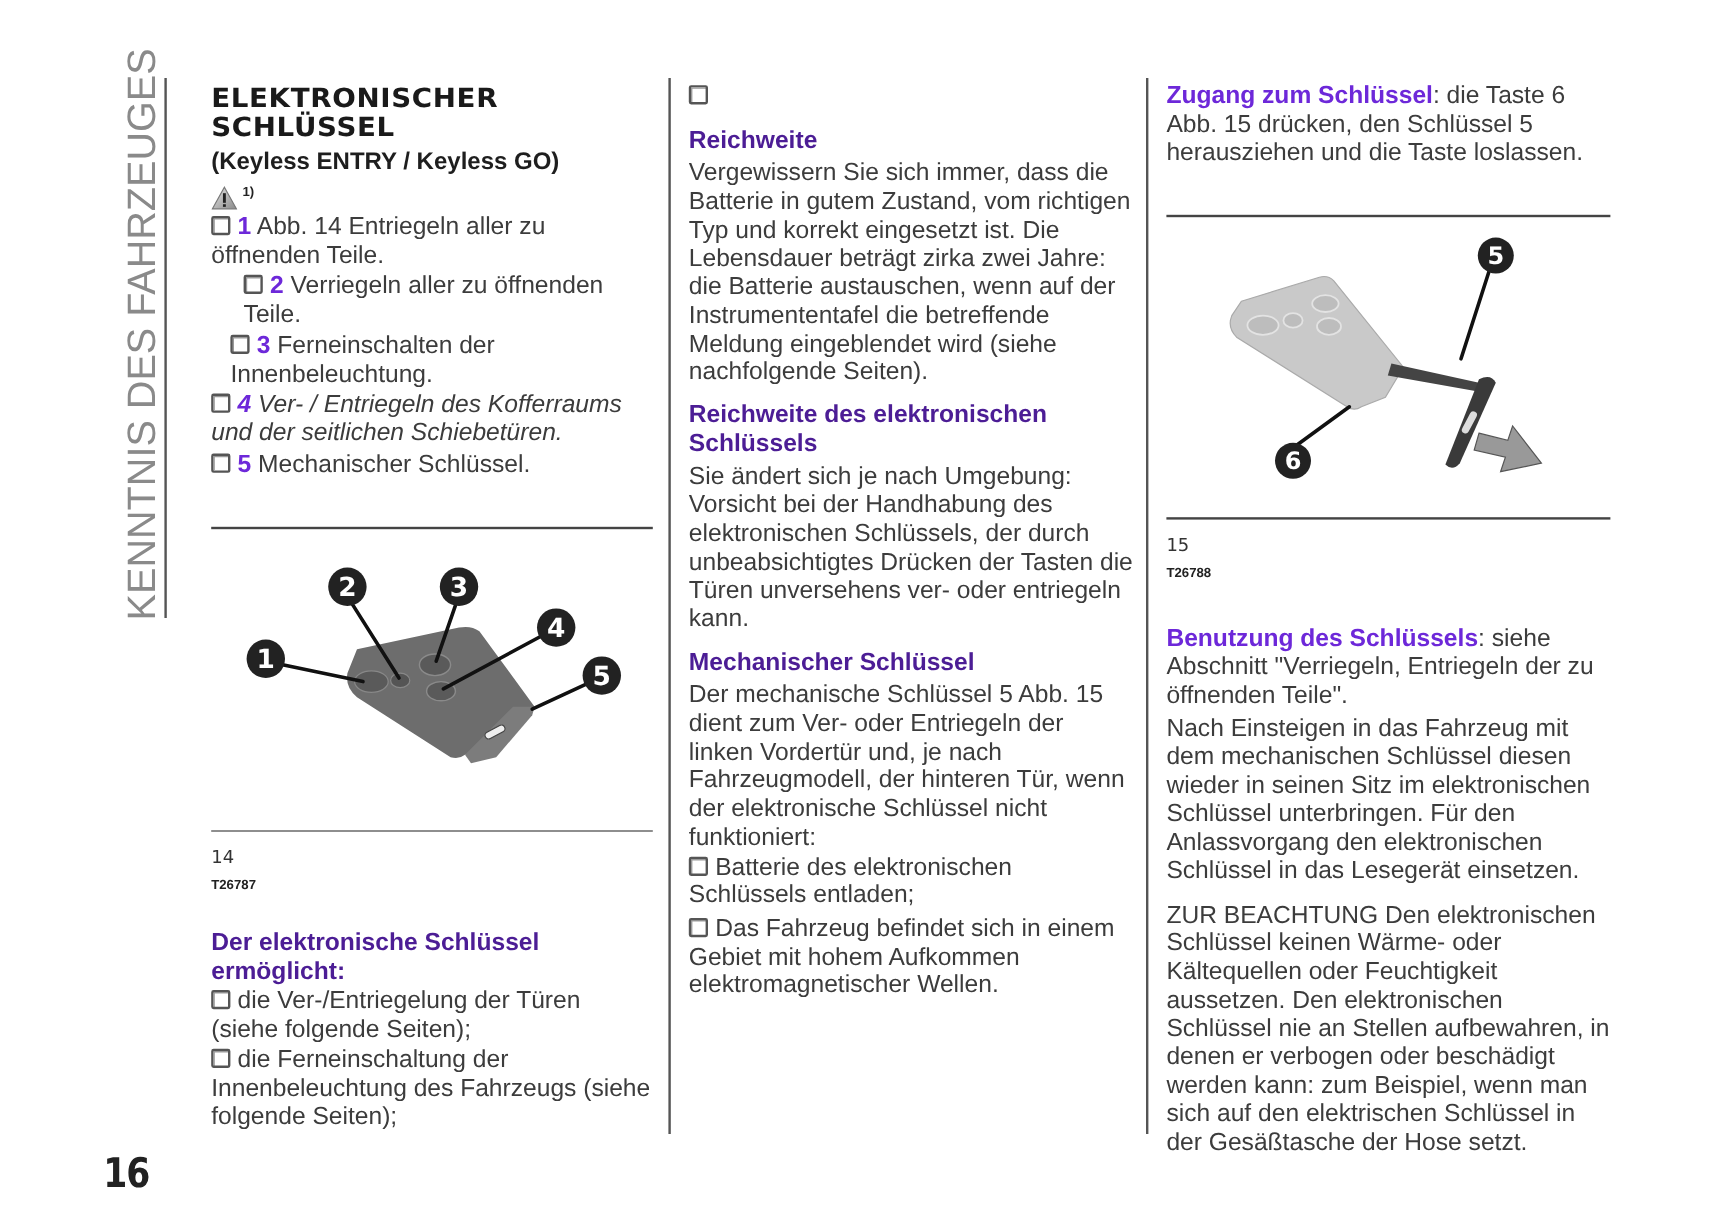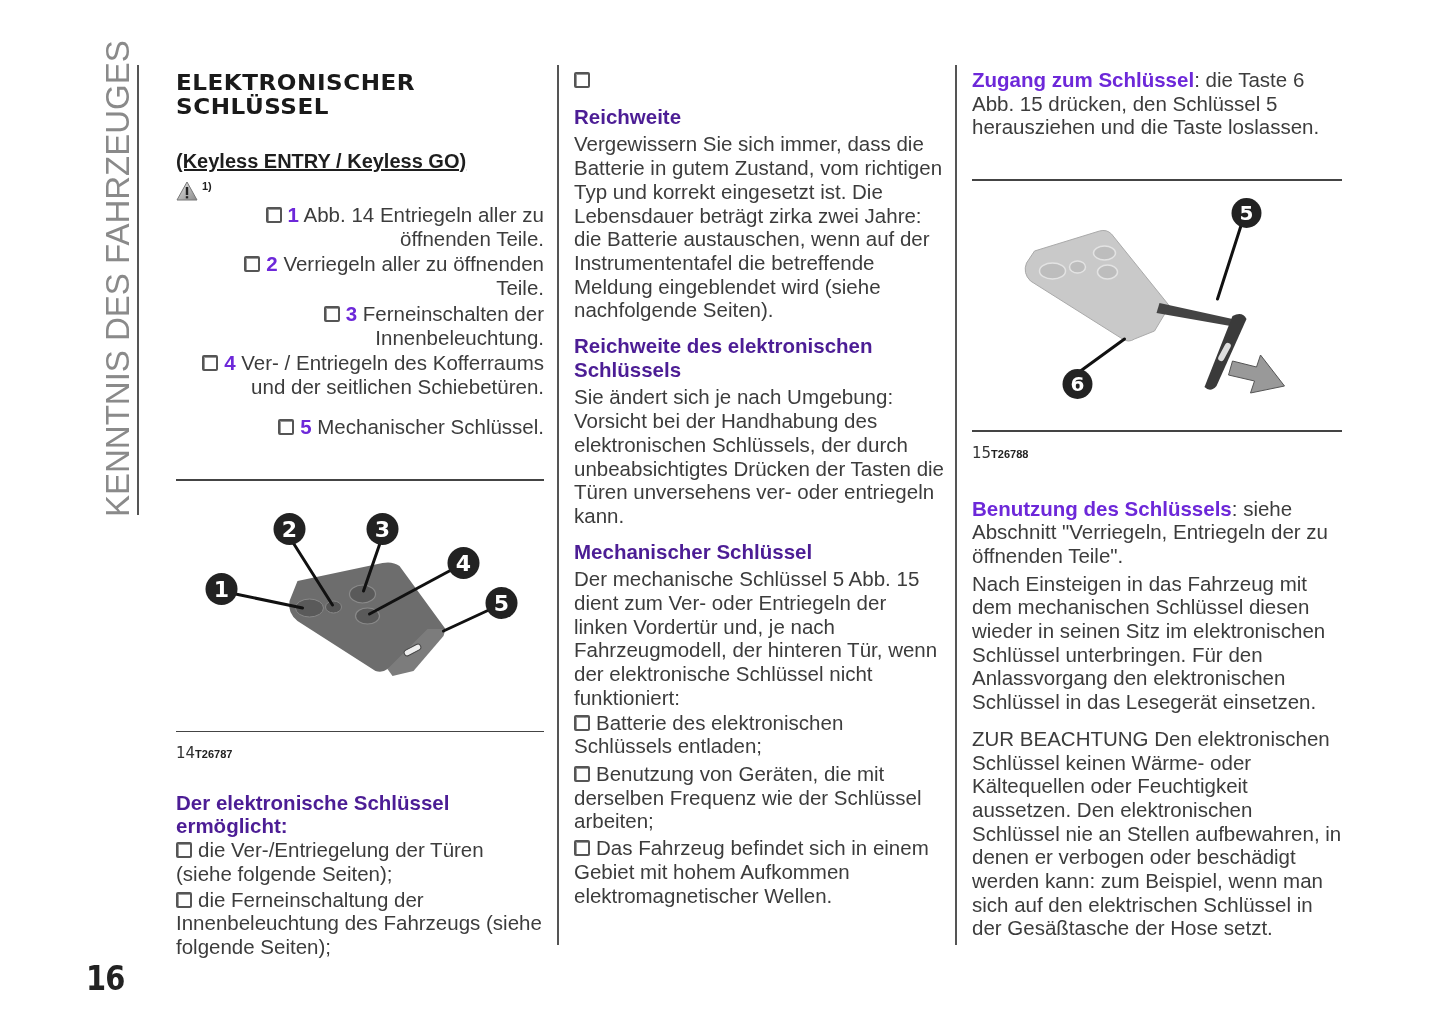--- a/index.html
+++ b/index.html
@@ -17,37 +17,37 @@
     font-family: "DejaVu Sans", sans-serif; letter-spacing: -1px; transform: scaleX(0.85); transform-origin: 0 0; }
 
   .col { position: absolute; top: 68px; font-size: 20.5px; line-height: 23.7px; color: #3c3c3c; }
   .col-left { left: 176px; width: 368px; }
   .col-mid  { left: 574px; width: 370px; }
   .col-right{ left: 972px; width: 370px; }
   .divider { position: absolute; width: 1.5px; background: #555; }
 
   .h-main { font-family: "DejaVu Sans", sans-serif; font-weight: 900; font-size: 22px; line-height: 24px;
     color: #1a1a1a; letter-spacing: 0.5px; transform: scaleX(1.05); transform-origin: 0 0; }
-  .h-sub { font-weight: 700; font-size: 20px; color: #1e1e1e; margin-top: 30px; line-height: 24px; text-decoration: underline; }
+  .h-sub { font-weight: 700; font-size: 20px; color: #1e1e1e; margin-top: 4px; line-height: 24px; }
   .h-sec { font-weight: 700; font-size: 20.5px; color: #4c1d95; line-height: 23.7px; }
   b.k { font-weight: 700; color: #6d28d9; }
   p { margin: 0; }
   .gap { height: 10px; }
   .gap-s { height: 4px; }
 
   .bullet { display: inline-block; width: 16px; height: 16px; border: 2.5px solid #555; border-radius: 2px;
     margin-right: 6px; vertical-align: -1px; box-shadow: 1px 1px 0 #999 inset; }
   .warn-row { display: flex; align-items: flex-end; height: 26px; margin-top: 2px; }
   .warn-icon { width: 22px; height: 20px; }
   .warn-ref { font-size: 11px; font-weight: 700; color: #222; margin-left: 4px; margin-bottom: 2px; }
 
   .figure { position: relative; }
   .fig-rule { height: 1.5px; background: #444; width: 100%; }
   .fig-img { position: relative; width: 100%; }
-  .fig-cap { display: flex; justify-content: flex-start; align-items: baseline; margin-top: 10px; }
+  .fig-cap { display: flex; justify-content: center; align-items: baseline; margin-top: 10px; flex-direction: column; }
   .fig-num { font-size: 15px; color: #333; font-family: "DejaVu Sans", sans-serif; }
   .fig-code { font-size: 11px; font-weight: 700; color: #222; }
 </style>
 </head>
 <body>
 
 <div class="side-title">KENNTNIS DES FAHRZEUGES</div>
 <div class="side-rule"></div>
 <div class="page-num">16</div>
 
@@ -67,25 +67,25 @@
             <stop offset="0" stop-color="#e6e6e6"></stop>
             <stop offset="1" stop-color="#8a8a8a"></stop>
           </linearGradient>
         </defs>
       <path d="M11 1 L21 19 L1 19 Z" fill="url(#wg)" stroke="#777" stroke-width="1"></path>
       <rect x="9.8" y="6" width="2.4" height="8" fill="#222"></rect>
       <rect x="9.8" y="15.2" width="2.4" height="2.2" fill="#222"></rect>
     </svg>
     <span class="warn-ref">1)</span>
   </div>
-  <div style="margin-top:2px;text-align:right;">
+  <div style="margin-top:2px;">
     <p style="margin-bottom:2px;"><span class="bullet"></span><b class="k">1</b><span> Abb. 14 Entriegeln aller zu öffnenden Teile.</span></p>
     <p style="margin-bottom:2px;margin-left:27px;"><span class="bullet"></span><b class="k">2</b><span> Verriegeln aller zu öffnenden Teile.</span></p>
     <p style="margin-bottom:2px;margin-left:16px;"><span class="bullet"></span><b class="k">3</b><span> Ferneinschalten der Innenbeleuchtung.</span></p>
-    <p style="margin-bottom:16px;"><span class="bullet"></span><b class="k">4</b><span> Ver- / Entriegeln des Kofferraums und der seitlichen Schiebetüren.</span></p>
+    <p style="margin-bottom:2px;font-style:italic;"><span class="bullet"></span><b class="k">4</b><span> Ver- / Entriegeln des Kofferraums und der seitlichen Schiebetüren.</span></p>
     <p><span class="bullet"></span><b class="k">5</b><span> Mechanischer Schlüssel.</span></p>
   </div>
 
   <div class="figure" style="margin-top:41px;">
     <div class="fig-rule"></div>
     <svg class="fig-img" viewBox="0 0 365 245" style="height:245px;">
 
       <path d="M120 100 L205 82 Q215 80 222 85 L268 148 L250 170 L210 188 Q205 192 198 190 L120 140 Q110 132 112 120 Z" fill="#6d6d6d"></path>
       <path d="M250 148 L268 148 L266 155 L236 190 L215 195 L210 188 Z" fill="#7c7c7c"></path>
       <rect x="226" y="166" width="18" height="6" rx="3" transform="rotate(-28 235 169)" fill="#eee" stroke="#444" stroke-width="1"></rect>
@@ -136,21 +136,20 @@
   <p>Vergewissern Sie sich immer, dass die Batterie in gutem Zustand, vom richtigen Typ und korrekt eingesetzt ist. Die Lebensdauer beträgt zirka zwei Jahre: die Batterie austauschen, wenn auf der Instrumententafel die betreffende Meldung eingeblendet wird (siehe nachfolgende Seiten).</p>
   <div class="gap"></div>
   <div class="h-sec" style="margin-top:2px;">Reichweite des elektronischen Schlüssels</div>
   <div class="gap-s"></div>
   <p>Sie ändert sich je nach Umgebung: Vorsicht bei der Handhabung des elektronischen Schlüssels, der durch unbeabsichtigtes Drücken der Tasten die Türen unversehens ver- oder entriegeln kann.</p>
   <div class="gap"></div>
   <div class="h-sec" style="margin-top:2px;">Mechanischer Schlüssel</div>
   <div class="gap-s"></div>
   <p>Der mechanische Schlüssel 5 Abb. 15 dient zum Ver- oder Entriegeln der linken Vordertür und, je nach Fahrzeugmodell, der hinteren Tür, wenn der elektronische Schlüssel nicht funktioniert:</p>
   <p style="margin-top:1px; margin-bottom:4px;"><span class="bullet"></span><span>Batterie des elektronischen Schlüssels entladen;</span></p>
-  <p style="margin-bottom:3px;"><span class="bullet"></span><span>Benutzung von Geräten, die mit derselben Frequenz wie der Schlüssel arbeiten;</span></p>
   <p><span class="bullet"></span><span>Das Fahrzeug befindet sich in einem Gebiet mit hohem Aufkommen elektromagnetischer Wellen.</span></p>
 </div>
 
 <div class="col col-right">
   <p><b class="k">Zugang zum Schlüssel</b><span>: die Taste 6 Abb. 15 drücken, den Schlüssel 5 herausziehen und die Taste loslassen.</span></p>
 
   <div class="figure" style="margin-top:40px;">
     <div class="fig-rule"></div>
     <svg class="fig-img" viewBox="0 0 365 245" style="height:245px;">
 

